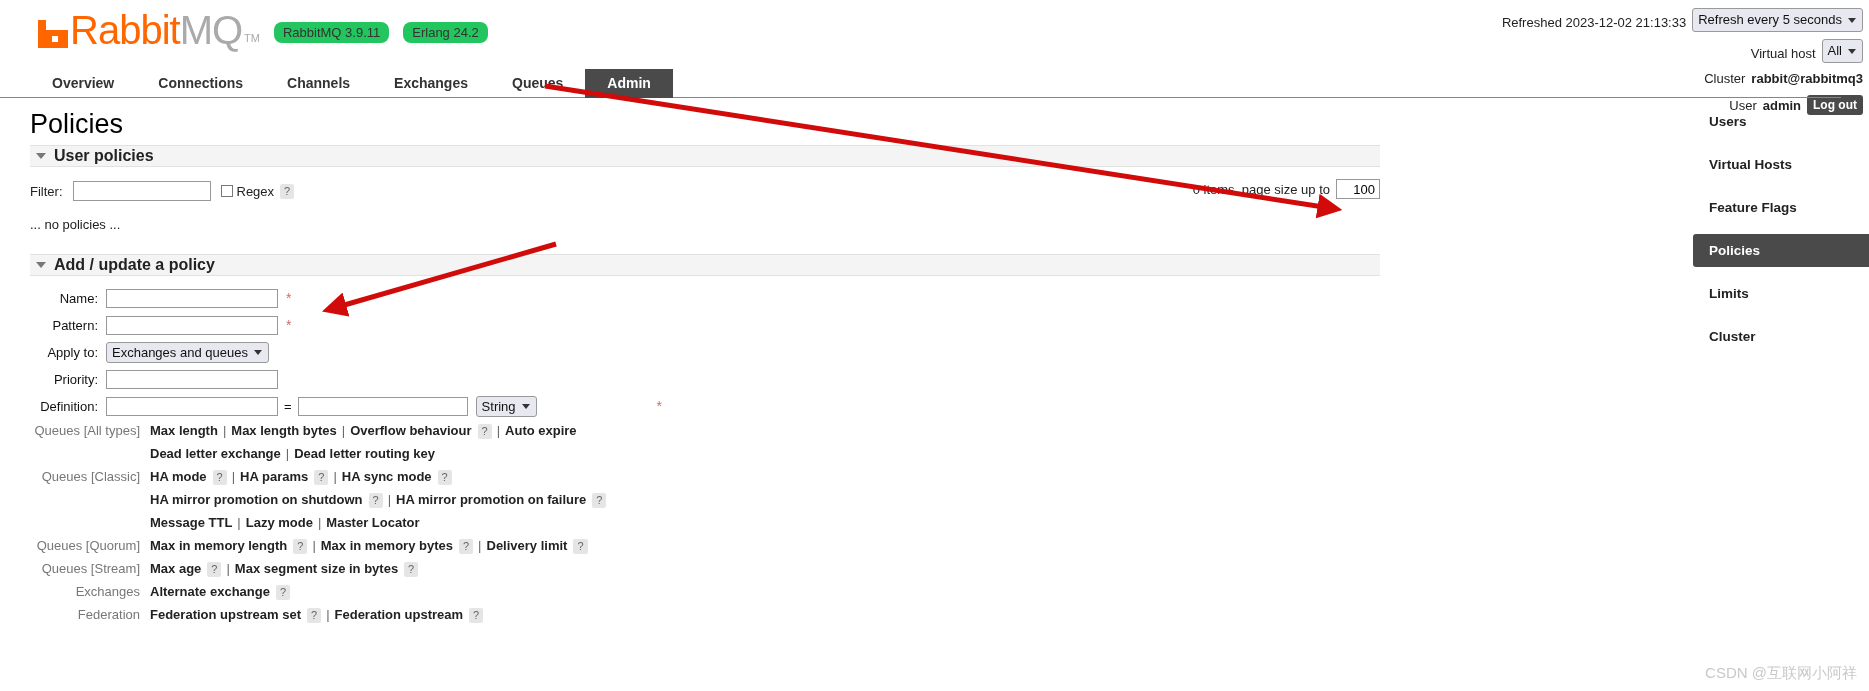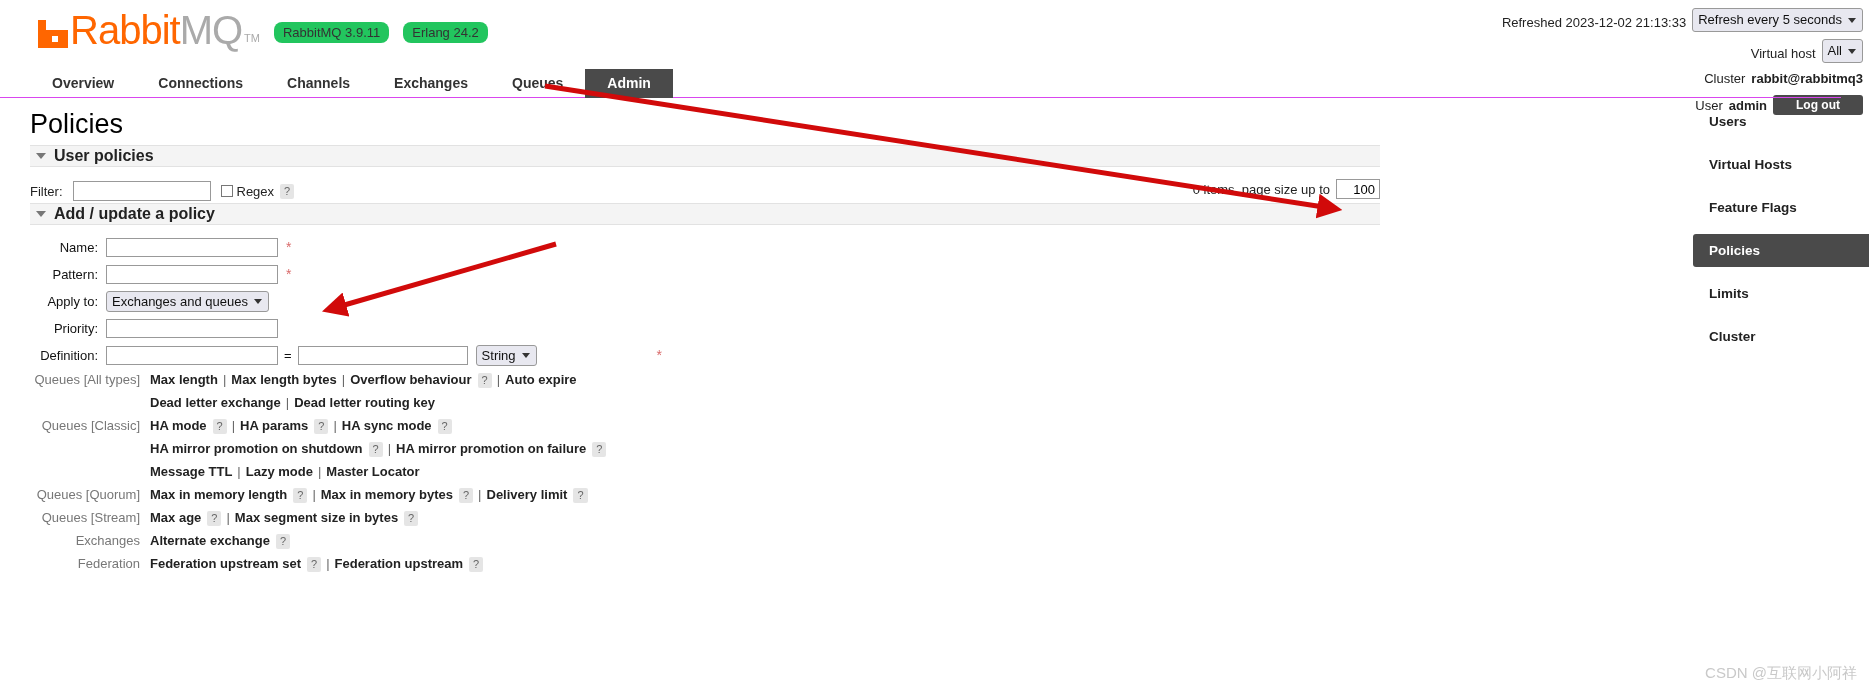--- a/index.html
+++ b/index.html
@@ -38,21 +38,21 @@
     font-size: 13px; padding: 2px 20px 2px 5px; color: #111; position: relative;
     font-family: "Liberation Sans", sans-serif; white-space: nowrap;
   }
   .sel::after {
     content: ""; position: absolute; right: 6px; top: 50%; margin-top: -2px;
     border-left: 4px solid transparent; border-right: 4px solid transparent; border-top: 5px solid #333;
   }
   .bold { font-weight: bold; }
   .logout-btn {
     background: #4a4a4a; color: #fff; font-size: 12px; font-weight: bold;
-    padding: 3px 23px; border-radius: 3px; border: none; line-height: 14px;
+    padding: 3px 6px; border-radius: 3px; border: none; line-height: 14px;
   }
 
   
   .nav { position: absolute; left: 0; top: 68px; width: 1841px; height: 30px; border-bottom: 1px solid #d946ef; }
   .nav-inner { display: flex; align-items: flex-end; height: 30px; padding-left: 30px; }
   .tab {
     font-size: 14px; font-weight: bold; color: #333;
     padding: 6px 22px 7px 22px; line-height: 16px; white-space: nowrap;
   }
   .tab.active { background: #4a4a4a; color: #fff; }
@@ -172,20 +172,21 @@
       <input class="txt-input" style="width: 138px;" value="">
       <span class="chk"></span>
       <span class="regex-lbl">Regex</span>
       <span class="qmark">?</span>
       <span class="pagesize">
         <span>0 items, page size up to</span>
         <input class="txt-input pagesize-input" style="width: 44px; text-align: right;" value="100">
       </span>
     </div>
 
+    <div class="nopolicies">... no policies ...</div>
 
     <div class="section-bar">
       <span class="caret"></span>
       <span>Add / update a policy</span>
     </div>
 
     <div class="form">
       <div class="frow">
         <span class="flabel">Name:</span>
         <input class="finput" value="" style="">

